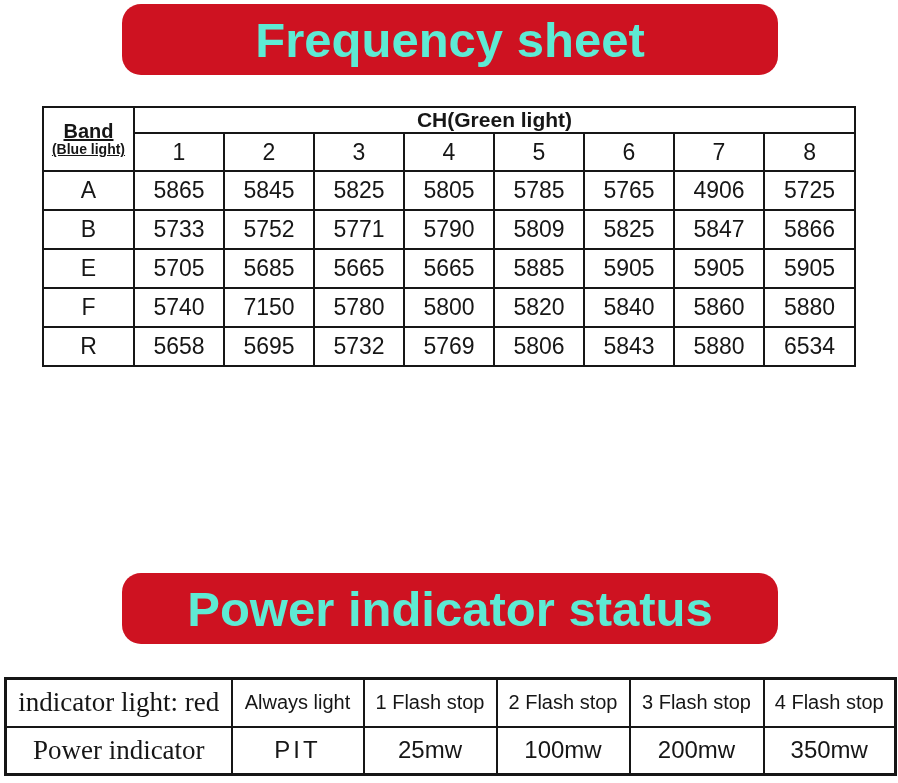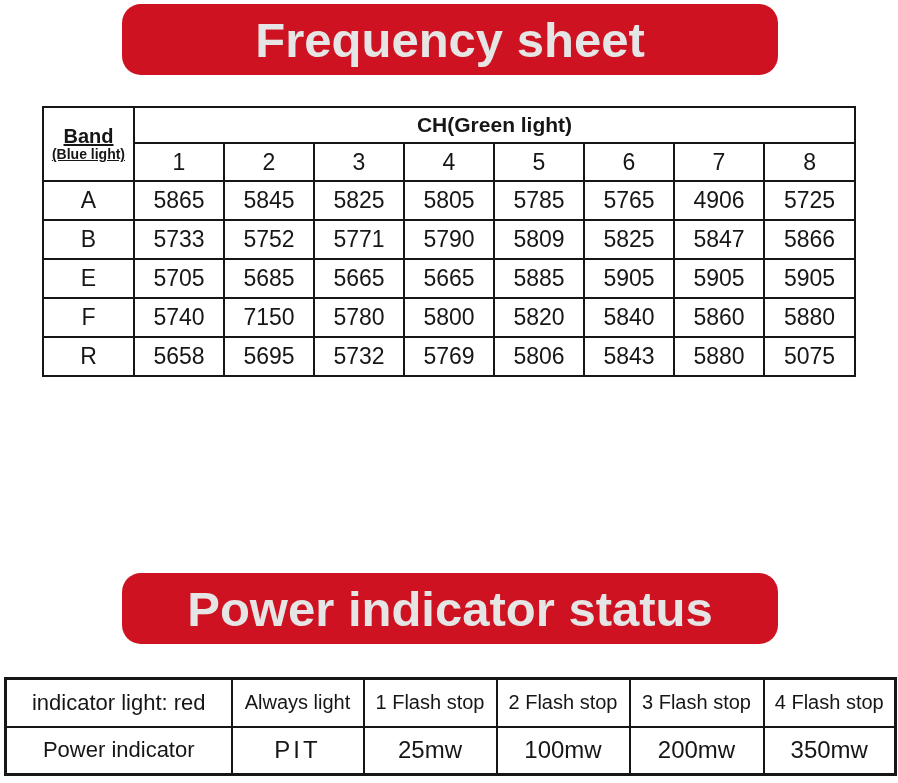--- a/index.html
+++ b/index.html
@@ -16,21 +16,21 @@
   .banner {
     position: absolute;
     left: 122px;
     width: 656px;
     height: 71px;
     background: #ce1221;
     border-radius: 19px;
     display: flex;
     align-items: center;
     justify-content: center;
-    color: #e5e5e5;
+    color: #5eead4;
     font-weight: bold;
     font-size: 49px;
     letter-spacing: 0px;
     white-space: nowrap;
   }
   #banner-frequency { top: 4px; }
   #banner-power { top: 573px; }
 
   
   table { border-collapse: collapse; table-layout: fixed; }
@@ -39,33 +39,33 @@
   #freq-table {
     position: absolute;
     left: 42px; top: 106px;
     width: 814px;
     border: 2px solid #161616;
   }
   #freq-table td { font-size: 23px; }
   #freq-table .band-head { font-size: 20px; font-weight: bold; line-height: 1.1; text-decoration: underline; }
   #freq-table .band-sub { font-size: 14px; font-weight: bold; }
   #freq-table .ch-head td, #freq-table .ch-head { }
-  #freq-table .ch-title { font-size: 21px; font-weight: bold; height: 36px; }
+  #freq-table .ch-title { font-size: 21px; font-weight: bold; height: 26px; }
   #freq-table .ch-num td { height: 38px; font-size: 23px; }
   #freq-table .data-row td { height: 39px; }
 
   
   #power-table {
     position: absolute;
     left: 4px; top: 677px;
     width: 890px;
     border: 3px solid #161616;
   }
   #power-table td { height: 48px; }
-  #power-table .label-cell { font-size: 22px; }
+  #power-table .label-cell { font-size: 27px; font-family: Liberation Serif, serif; }
   #power-table .head-cell { font-size: 20px; }
   #power-table .pit-cell { font-size: 24px; letter-spacing: 3px; margin-left: 44px; }
   #power-table .val-cell { font-size: 24px; }
 </style>
 </head>
 <body>
 
 <div id="page">
 
   <div class="banner" id="banner-frequency">
@@ -148,21 +148,21 @@
       </tr>
       <tr class="data-row">
         <td>R</td>
         <td>5658</td>
         <td>5695</td>
         <td>5732</td>
         <td>5769</td>
         <td>5806</td>
         <td>5843</td>
         <td>5880</td>
-        <td>5075</td>
+        <td>6534</td>
       </tr>
     </tbody>
   </table>
 
   <div class="banner" id="banner-power">
     <span>Power indicator status</span>
   </div>
 
   <table id="power-table">
     <colgroup>

